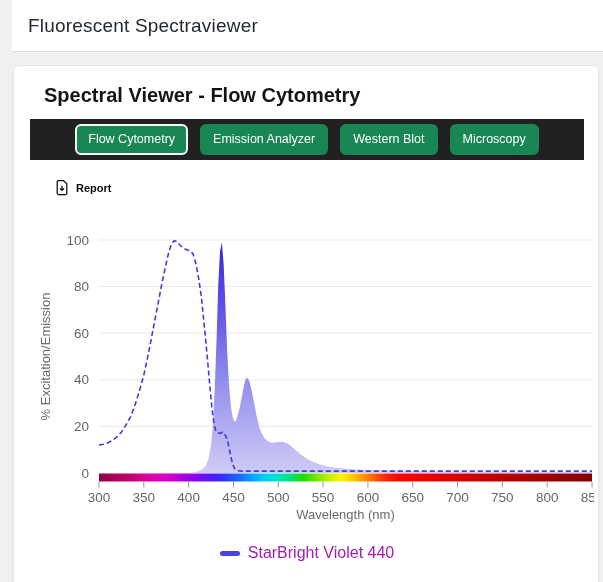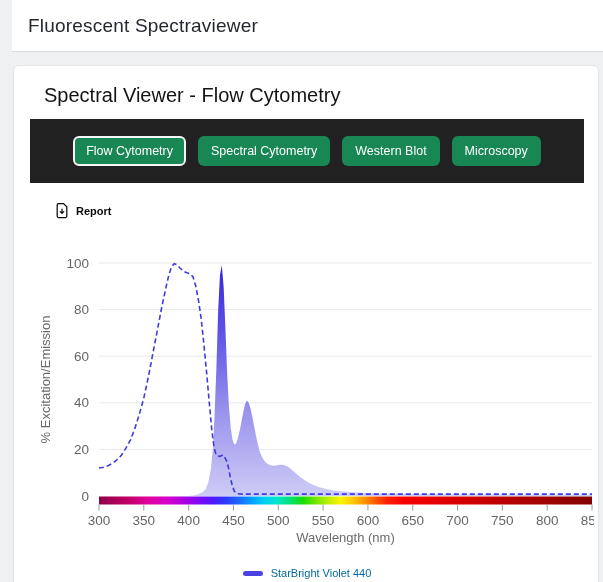--- a/index.html
+++ b/index.html
@@ -26,27 +26,27 @@
     border: 1px solid #e3e5e8;
     border-radius: 6px;
     margin: 13px 8px 0 13px;
     width: 586px;
     height: 560px;
     padding: 16px 14px 10px 16px;
     box-shadow: 0 1px 2px rgba(0,0,0,.04);
   }
   .card-title {
     font-size: 20px;
-    font-weight: 400;
+    font-weight: 700;
     color: #141414;
     margin: 2px 0 12px 14px;
   }
   .mode-navbar {
     background: #212121;
-    height: 64px;
+    height: 41px;
     display: flex;
     align-items: center;
     justify-content: center;
     gap: 12px;
   }
   .mode-btn {
     background: #198754;
     color: #ffffff;
     border: none;
     border-radius: 6px;
@@ -79,36 +79,36 @@
     justify-content: center;
     gap: 8px;
     margin-top: 14px;
     cursor: pointer;
   }
   .legend-swatch {
     width: 20px;
     height: 5px;
     border-radius: 2.5px;
   }
-  .legend-label { font-size: 11px; color: #0369a1; }
+  .legend-label { font-size: 16px; color: #a21caf; }
   svg text { font-family: "Liberation Sans", sans-serif; }
 </style>
 </head>
 <body>
 
 <header class="app-header">
   <h1>Fluorescent Spectraviewer</h1>
 </header>
 
 <main class="card">
   <h2 class="card-title">Spectral Viewer - Flow Cytometry</h2>
 
   <nav class="mode-navbar" id="mode-navbar">
       <button class="mode-btn active">Flow Cytometry</button>
-      <button class="mode-btn">Spectral Cytometry</button>
+      <button class="mode-btn">Emission Analyzer</button>
       <button class="mode-btn">Western Blot</button>
       <button class="mode-btn">Microscopy</button>
     </nav>
 
   <div class="report-row">
     <span style="display:inline-flex">
       <svg width="16" height="17" viewBox="0 0 16 17" fill="none">
         <path d="M3.2 2.7 a1.2 1.2 0 0 1 1.2-1.2 h5.1 l3.3 3.3 v9.5 a1.2 1.2 0 0 1 -1.2 1.2 h-7.2 a1.2 1.2 0 0 1 -1.2 -1.2 Z" stroke="#0a0a0a" stroke-width="1.25"></path>
         <path d="M8 7 v4.2 M6.2 9.6 L8 11.4 L9.8 9.6" stroke="#0a0a0a" stroke-width="1.25" stroke-linecap="round" stroke-linejoin="round"></path>
       </svg>

